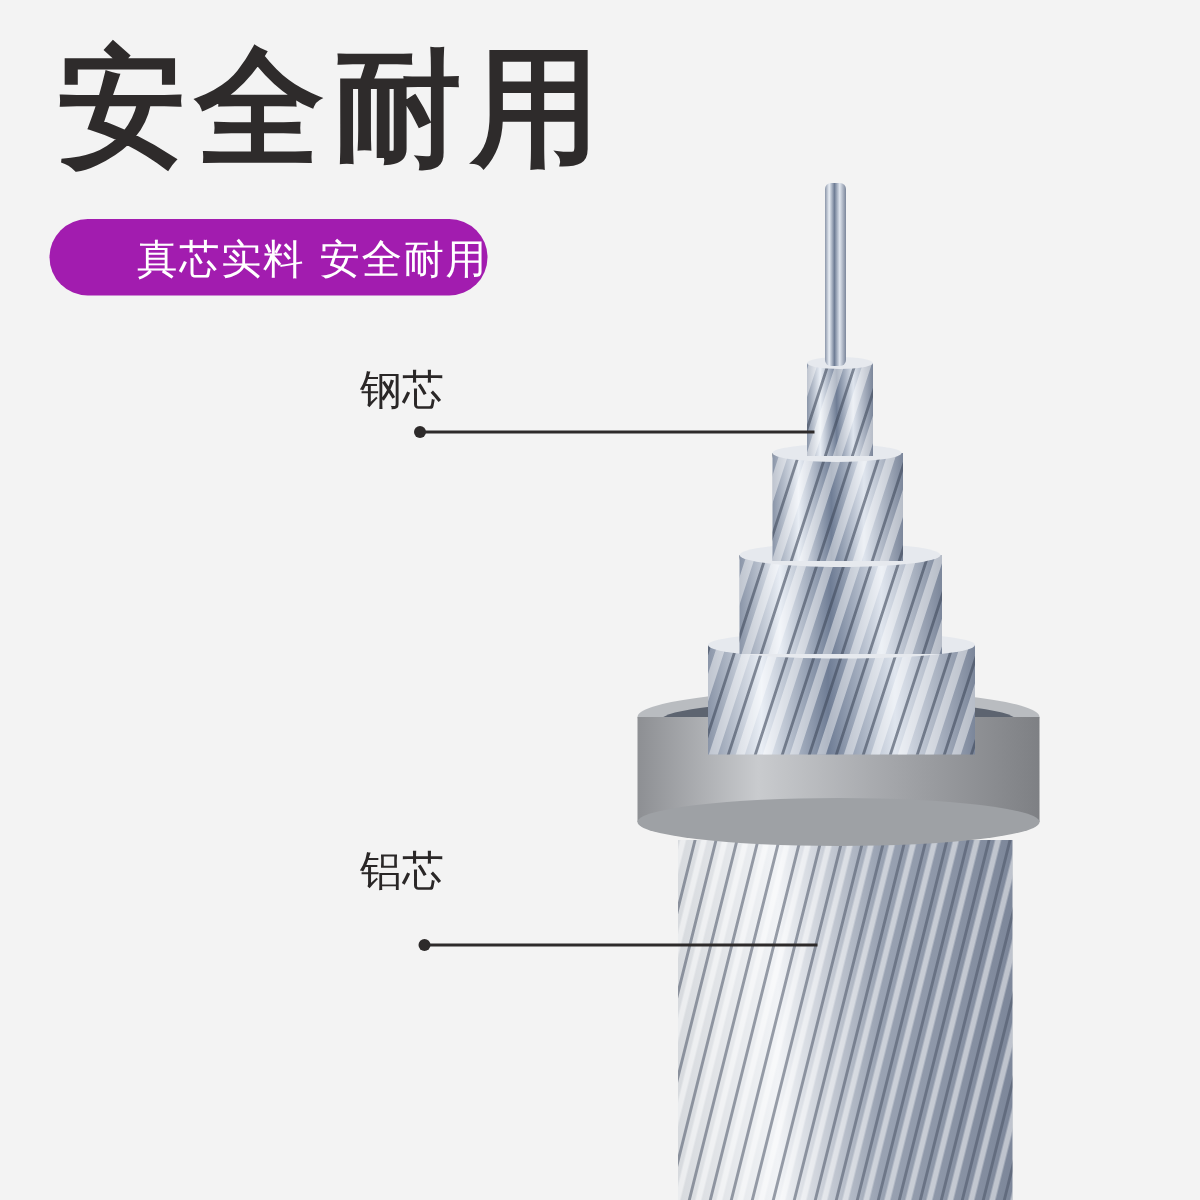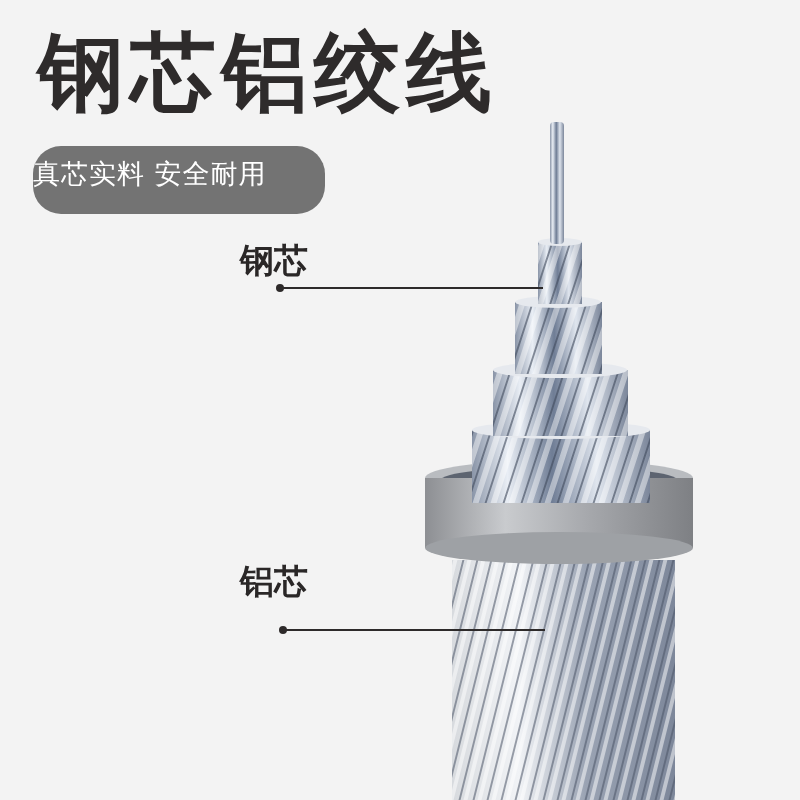--- a/index.html
+++ b/index.html
@@ -1,27 +1,27 @@
 <!DOCTYPE html>
 <html><head>
 <meta charset="utf-8">
 <style>
   html,body{margin:0;padding:0;}
   body{width:800px;height:800px;overflow:hidden;background:#f3f3f3;position:relative;font-family:"DejaVu Sans","Liberation Sans",sans-serif;}
   .title{position:absolute;left:38px;top:22px;font-size:86px;font-weight:bold;color:#2e2b2b;letter-spacing:6px;line-height:100px;white-space:nowrap;}
-  .badge{position:absolute;left:33px;top:146px;width:292px;height:68px;border-radius:28px;background:#737373;color:#fff;font-size:27px;line-height:55px;text-align:left;white-space:nowrap;letter-spacing:1px;}
-  .label{position:absolute;font-size:34px;font-weight:bold;color:#2a2727;white-space:nowrap;line-height:40px;}
+  .badge{position:absolute;left:33px;top:146px;width:292px;height:51px;border-radius:28px;background:#a21caf;color:#fff;font-size:27px;line-height:55px;text-align:right;white-space:nowrap;letter-spacing:1px;}
+  .label{position:absolute;font-size:28px;font-weight:normal;color:#2a2727;white-space:nowrap;line-height:40px;}
   .leader{position:absolute;height:2px;background:#2d2a2a;}
   .dot{position:absolute;width:8px;height:8px;border-radius:50%;background:#2d2a2a;}
   .cable{position:absolute;left:0;top:0;width:800px;height:800px;}
 </style>
 </head>
 <body>
 
-<div class="title">钢芯铝绞线</div>
+<div class="title">安全耐用</div>
 <div class="badge">真芯实料  安全耐用</div>
 
 <svg class="cable" viewBox="0 0 800 800" xmlns="http://www.w3.org/2000/svg">
   <defs>
     <linearGradient id="metal" x1="0" y1="0" x2="1" y2="0">
       <stop offset="0" stop-color="#8a95a8"></stop>
       <stop offset="0.2" stop-color="#e9eef5"></stop>
       <stop offset="0.45" stop-color="#6f7d95"></stop>
       <stop offset="0.7" stop-color="#dfe5ee"></stop>
       <stop offset="1" stop-color="#7b869a"></stop>

